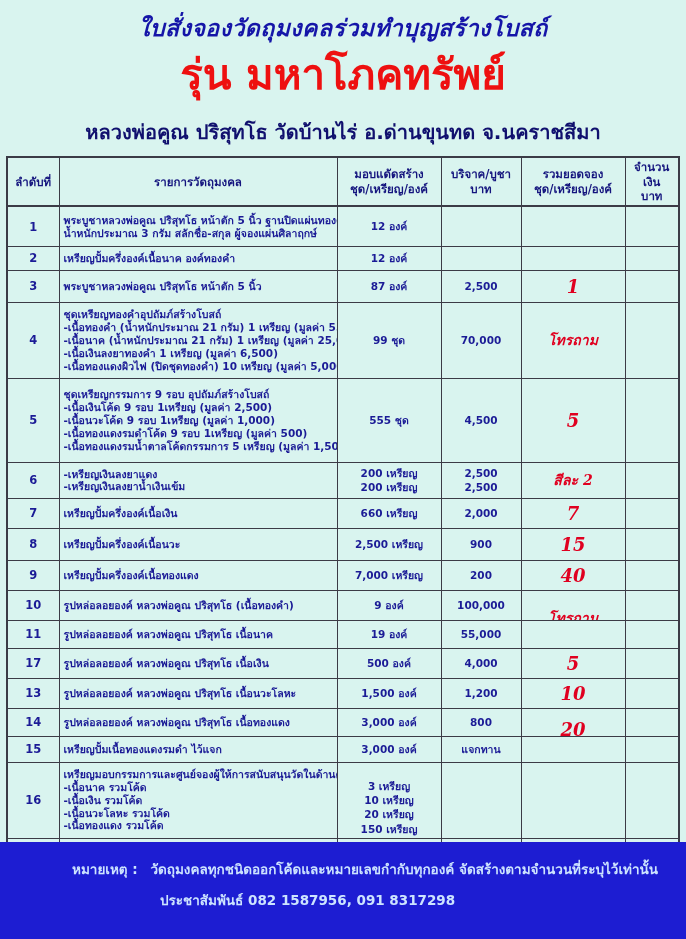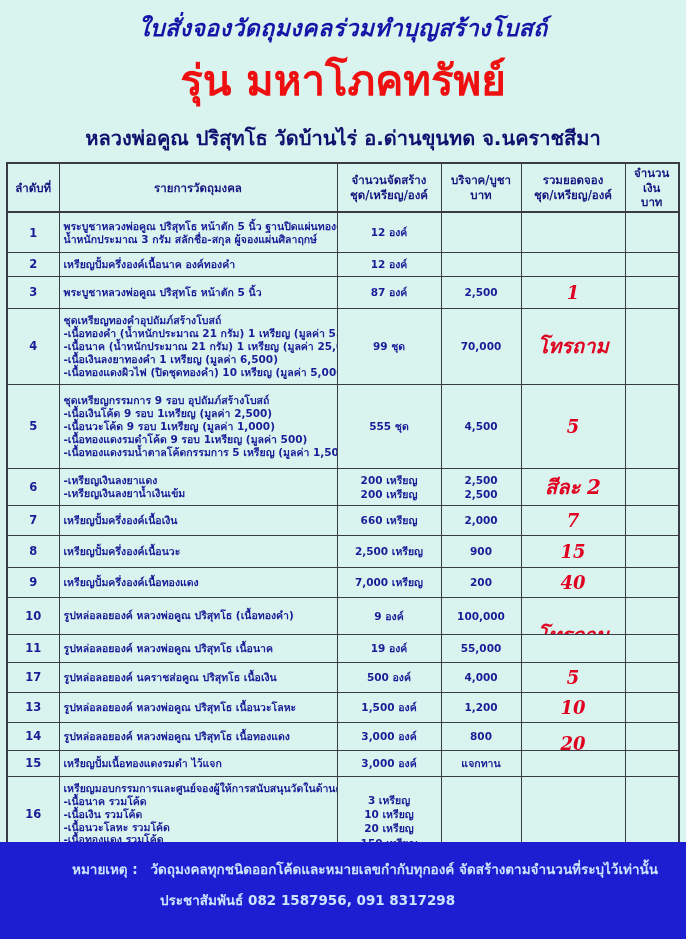--- a/index.html
+++ b/index.html
@@ -5,21 +5,21 @@
   html,body{margin:0;padding:0;}
   body{
     width:686px;height:939px;
     background:#d9f4ef;
     font-family:"DejaVu Sans",sans-serif;
     overflow:hidden;
   }
   .page{width:686px;height:939px;position:relative;}
   .titles{text-align:center;padding-top:10px;}
   .title1{color:#1515a8;font-size:23px;font-weight:bold;letter-spacing:.5px;font-style:italic;}
-  .title2{color:#ee1010;font-size:42px;font-weight:bold;margin-top:12px;line-height:1.1;}
+  .title2{color:#ee1010;font-size:42px;font-weight:bold;margin-top:6px;line-height:1.1;}
   .title3{color:#10106e;font-size:20px;font-weight:bold;margin-top:18px;}
   table.order{
     width:672px;margin:8px auto 0 auto;
     border-collapse:collapse;table-layout:fixed;
     border:2px solid #3b3b46;
   }
   table.order th,table.order td{
     border:1px solid #3b3b46;
     vertical-align:middle;
     padding:2px 4px;
@@ -37,21 +37,21 @@
   td.desc .l{white-space:nowrap;}
   td.qty,td.price{
     text-align:center;color:#1b1b96;font-size:10.5px;font-weight:bold;line-height:1.35;
   }
   td.order-cell{text-align:center;position:relative;}
   td.amount{}
   .red-note{
     font-family:"DejaVu Serif",serif;font-style:italic;font-weight:bold;
     color:#e00020;font-size:18px;display:inline-block;
   }
-  .red-note.word{font-size:20px;}
+  .red-note.word{font-size:14px;}
   .red-note.straddle{transform:translateY(58%);}
   .red-note.low{transform:translateY(35%);}
   .footer{
     position:absolute;left:0;bottom:0;width:686px;height:97px;
     background:#1d1dd2;color:#cde4ff;font-weight:bold;font-size:13.5px;
   }
   .footer .row1{padding:16px 0 0 72px;}
   .footer .row2{padding:9px 0 0 150px;}
   .footer .row3{padding:9px 0 0 160px;}
   .footer .label{margin-right:8px;text-align:center;}
@@ -78,21 +78,21 @@
     </colgroup>
     <thead>
       <tr>
         <th>
           <div>ลำดับที่</div>
         </th>
         <th>
           <div>รายการวัดถุมงคล</div>
         </th>
         <th>
-          <div>จำนวนจัดสร้าง</div>
+          <div>มอบแดัดสร้าง</div>
           <div>ชุด/เหรียญ/องค์</div>
         </th>
         <th>
           <div>บริจาค/บูชา</div>
           <div>บาท</div>
         </th>
         <th>
           <div>รวมยอดจอง</div>
           <div>ชุด/เหรียญ/องค์</div>
         </th>
@@ -261,21 +261,21 @@
           </td>
           <td class="price">
             <div>55,000</div>
           </td>
           <td class="order-cell"></td>
           <td class="amount"></td>
         </tr>
         <tr style="height: 30px;">
           <td class="no">17</td>
           <td class="desc">
-            <div class="l">รูปหล่อลอยองค์ นคราชส่อคูณ ปริสุทโธ เนื้อเงิน</div>
+            <div class="l">รูปหล่อลอยองค์ หลวงพ่อคูณ ปริสุทโธ เนื้อเงิน</div>
           </td>
           <td class="qty">
             <div>500 องค์</div>
           </td>
           <td class="price">
             <div>4,000</div>
           </td>
           <td class="order-cell"><span class="red-note">5</span></td>
           <td class="amount"></td>
         </tr>

